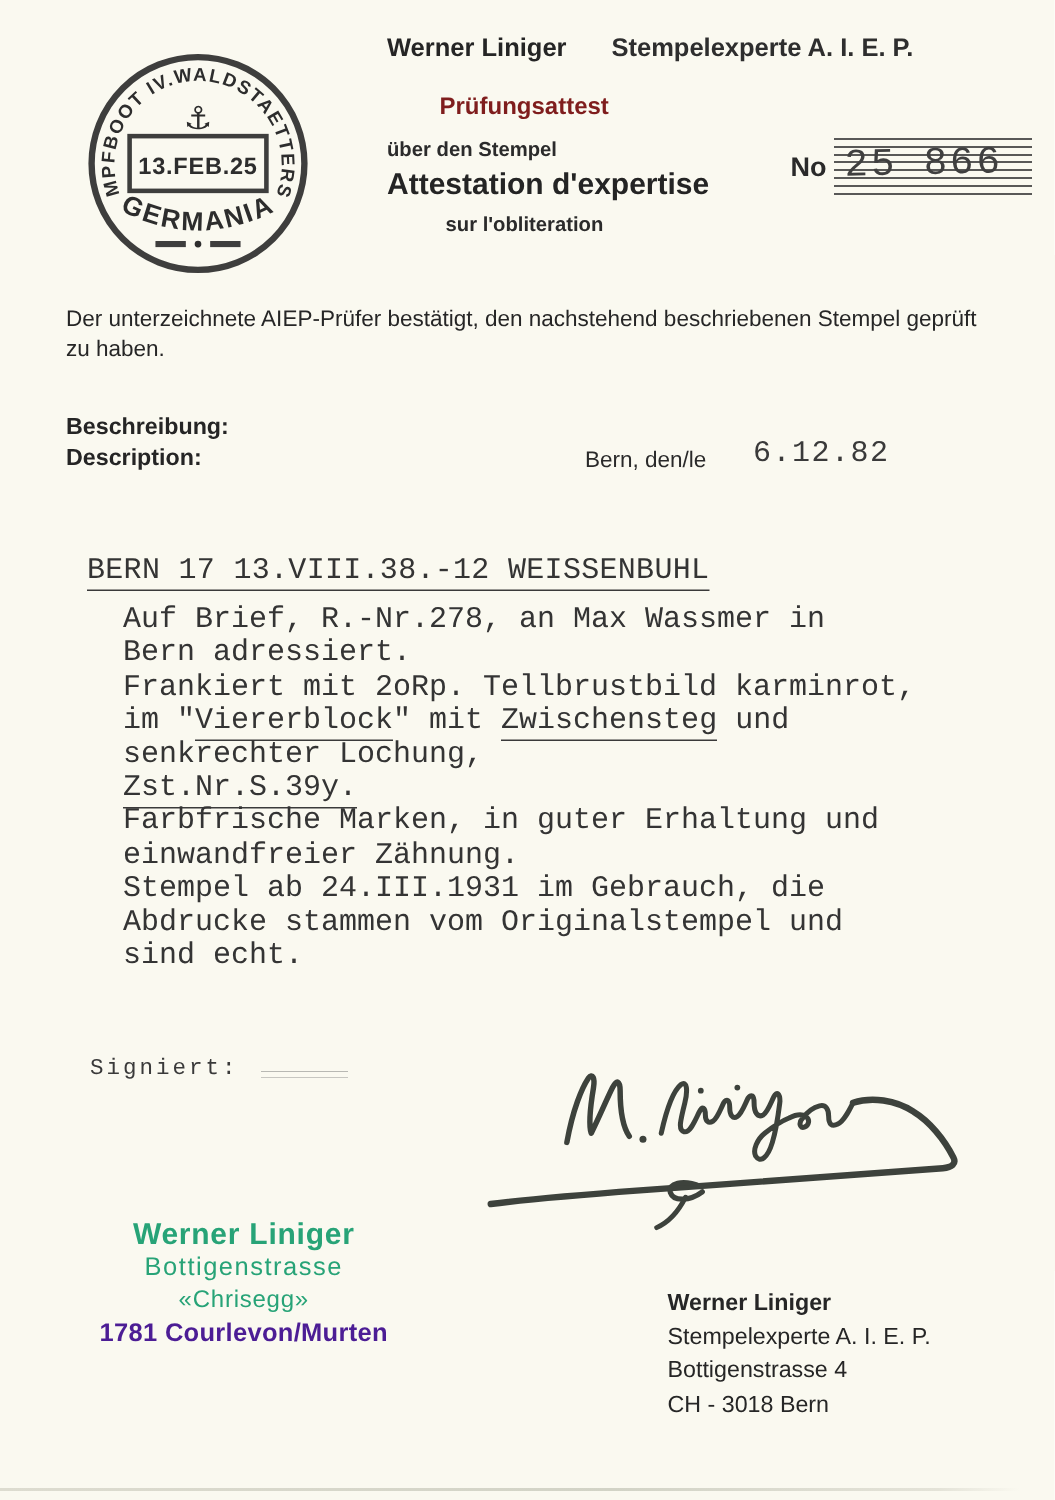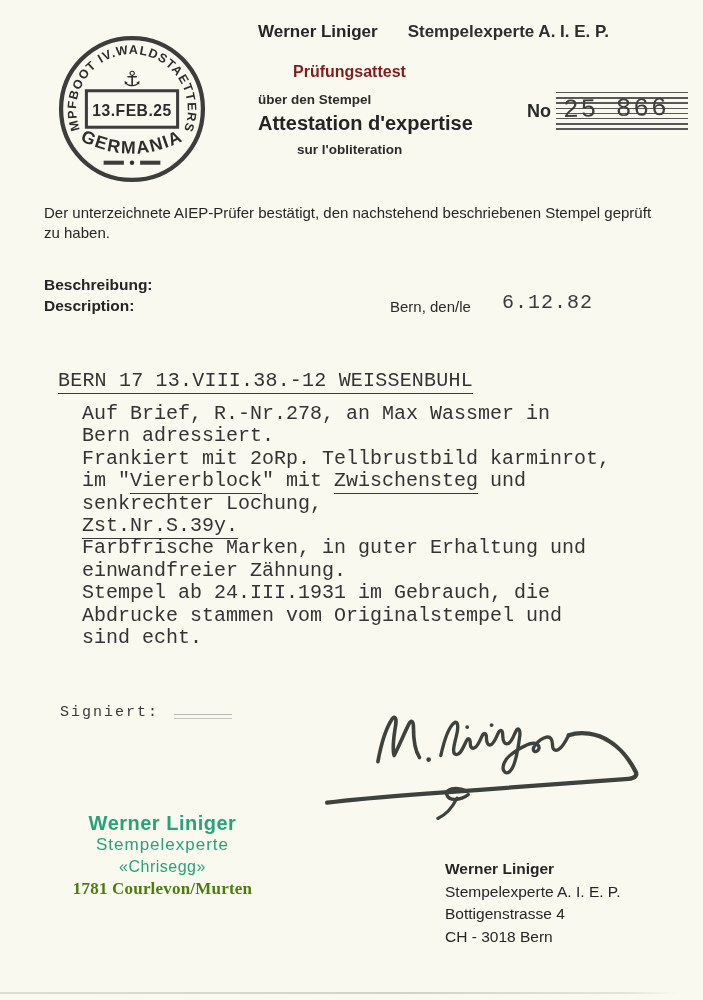--- a/index.html
+++ b/index.html
@@ -156,23 +156,23 @@
         <circle cx="174" cy="36" r="1.9" fill="#3d423c" stroke="none"></circle>
         <path stroke-width="4.2" d="M 250 46 C 262 42 278 44 290 52 C 300 58 310 70 316 82 C 318 86 315 88.5 309 89 C 260 93 180 98.5 110 103.5 C 70 106.5 35 109.5 12 112.5"></path>
         <path stroke-width="3.4" d="M 150 101 C 138 96 128 99 130 105 C 132 111 143 110.5 151 104.5"></path>
         <path stroke-width="3.2" d="M 140 108 C 136 116 130 124 121 128"></path>
       </g>
     </svg>
   </div>
 
   <div class="abs green-stamp">
       <div class="gs-line gs-0" style="color: rgb(39, 163, 119);">Werner Liniger</div>
-      <div class="gs-line gs-1" style="color: rgb(39, 163, 119);">Stempelexperte</div>
+      <div class="gs-line gs-1" style="color: rgb(39, 163, 119);">Bottigenstrasse</div>
       <div class="gs-line gs-2" style="color: rgb(39, 163, 119);">«Chrisegg»</div>
-      <div class="gs-line gs-3" style="color: #4d7c0f; font-family: Liberation Serif, serif;">1781 Courlevon/Murten</div>
+      <div class="gs-line gs-3" style="color: #4c1d95;">1781 Courlevon/Murten</div>
     </div>
 
   <div class="abs address">
       <div class="ad-line ad-0">Werner Liniger</div>
       <div class="ad-line ad-1">Stempelexperte  A. I. E. P.</div>
       <div class="ad-line ad-2">Bottigenstrasse 4</div>
       <div class="ad-line ad-3">CH - 3018  Bern</div>
     </div>
 
   <div class="abs bottom-edge"></div>

